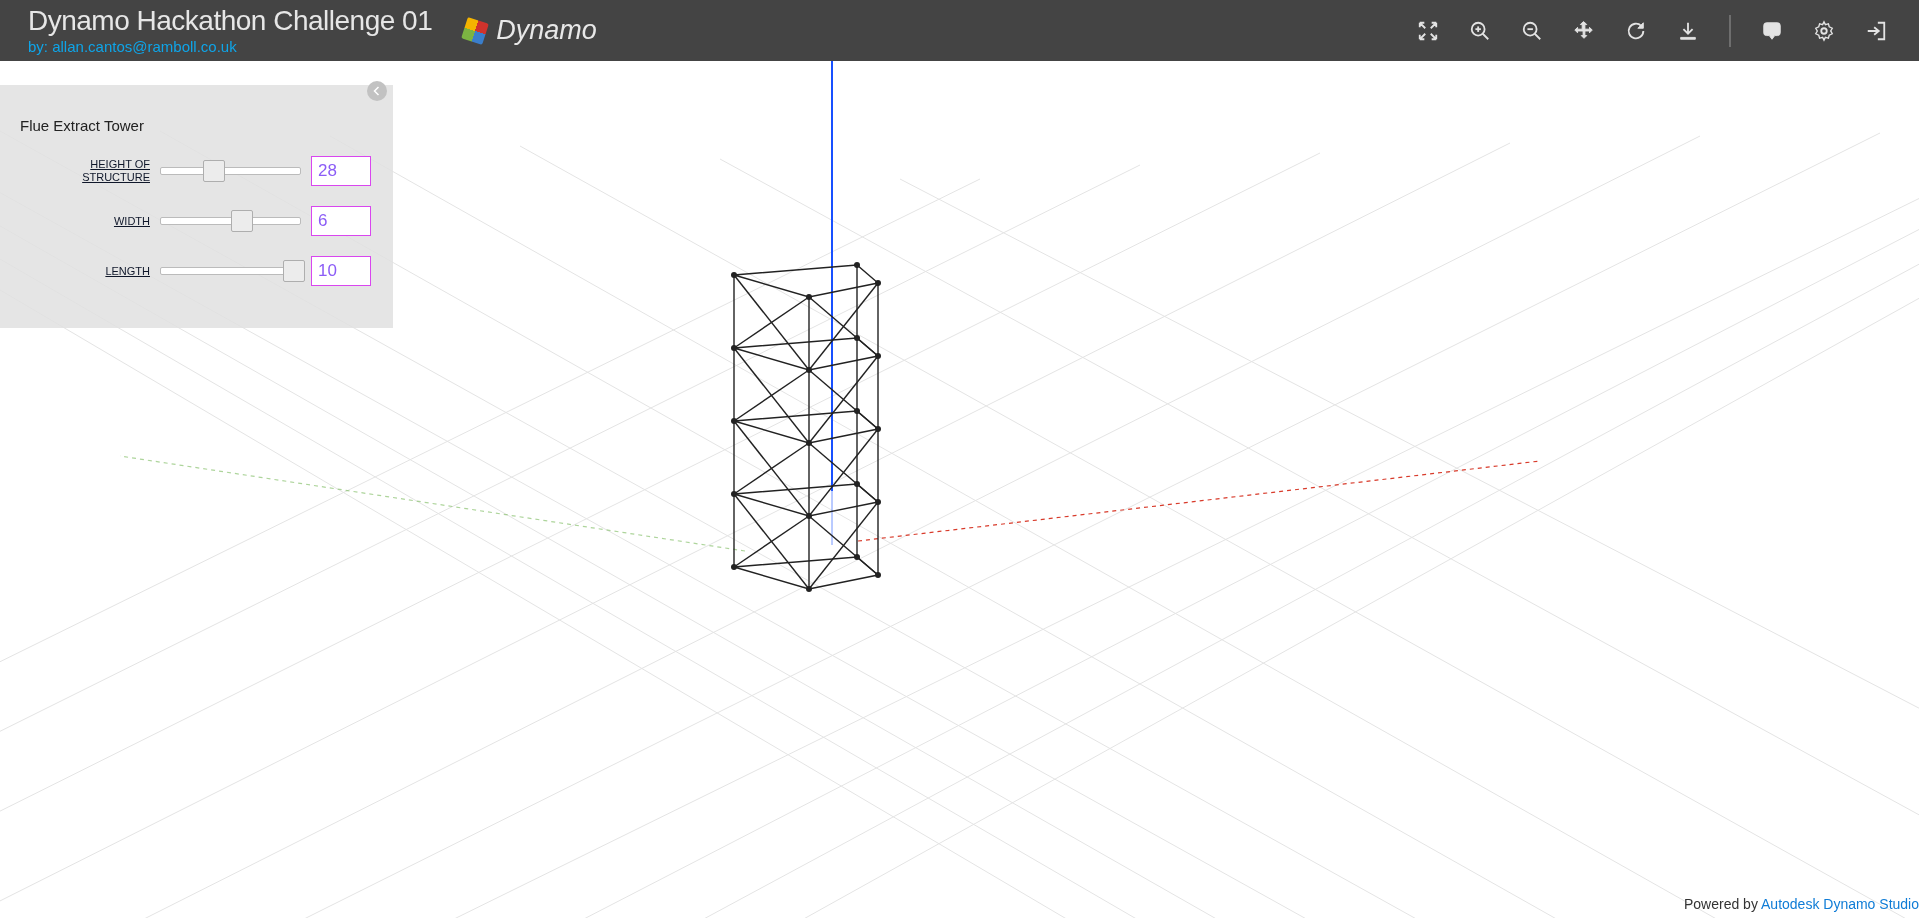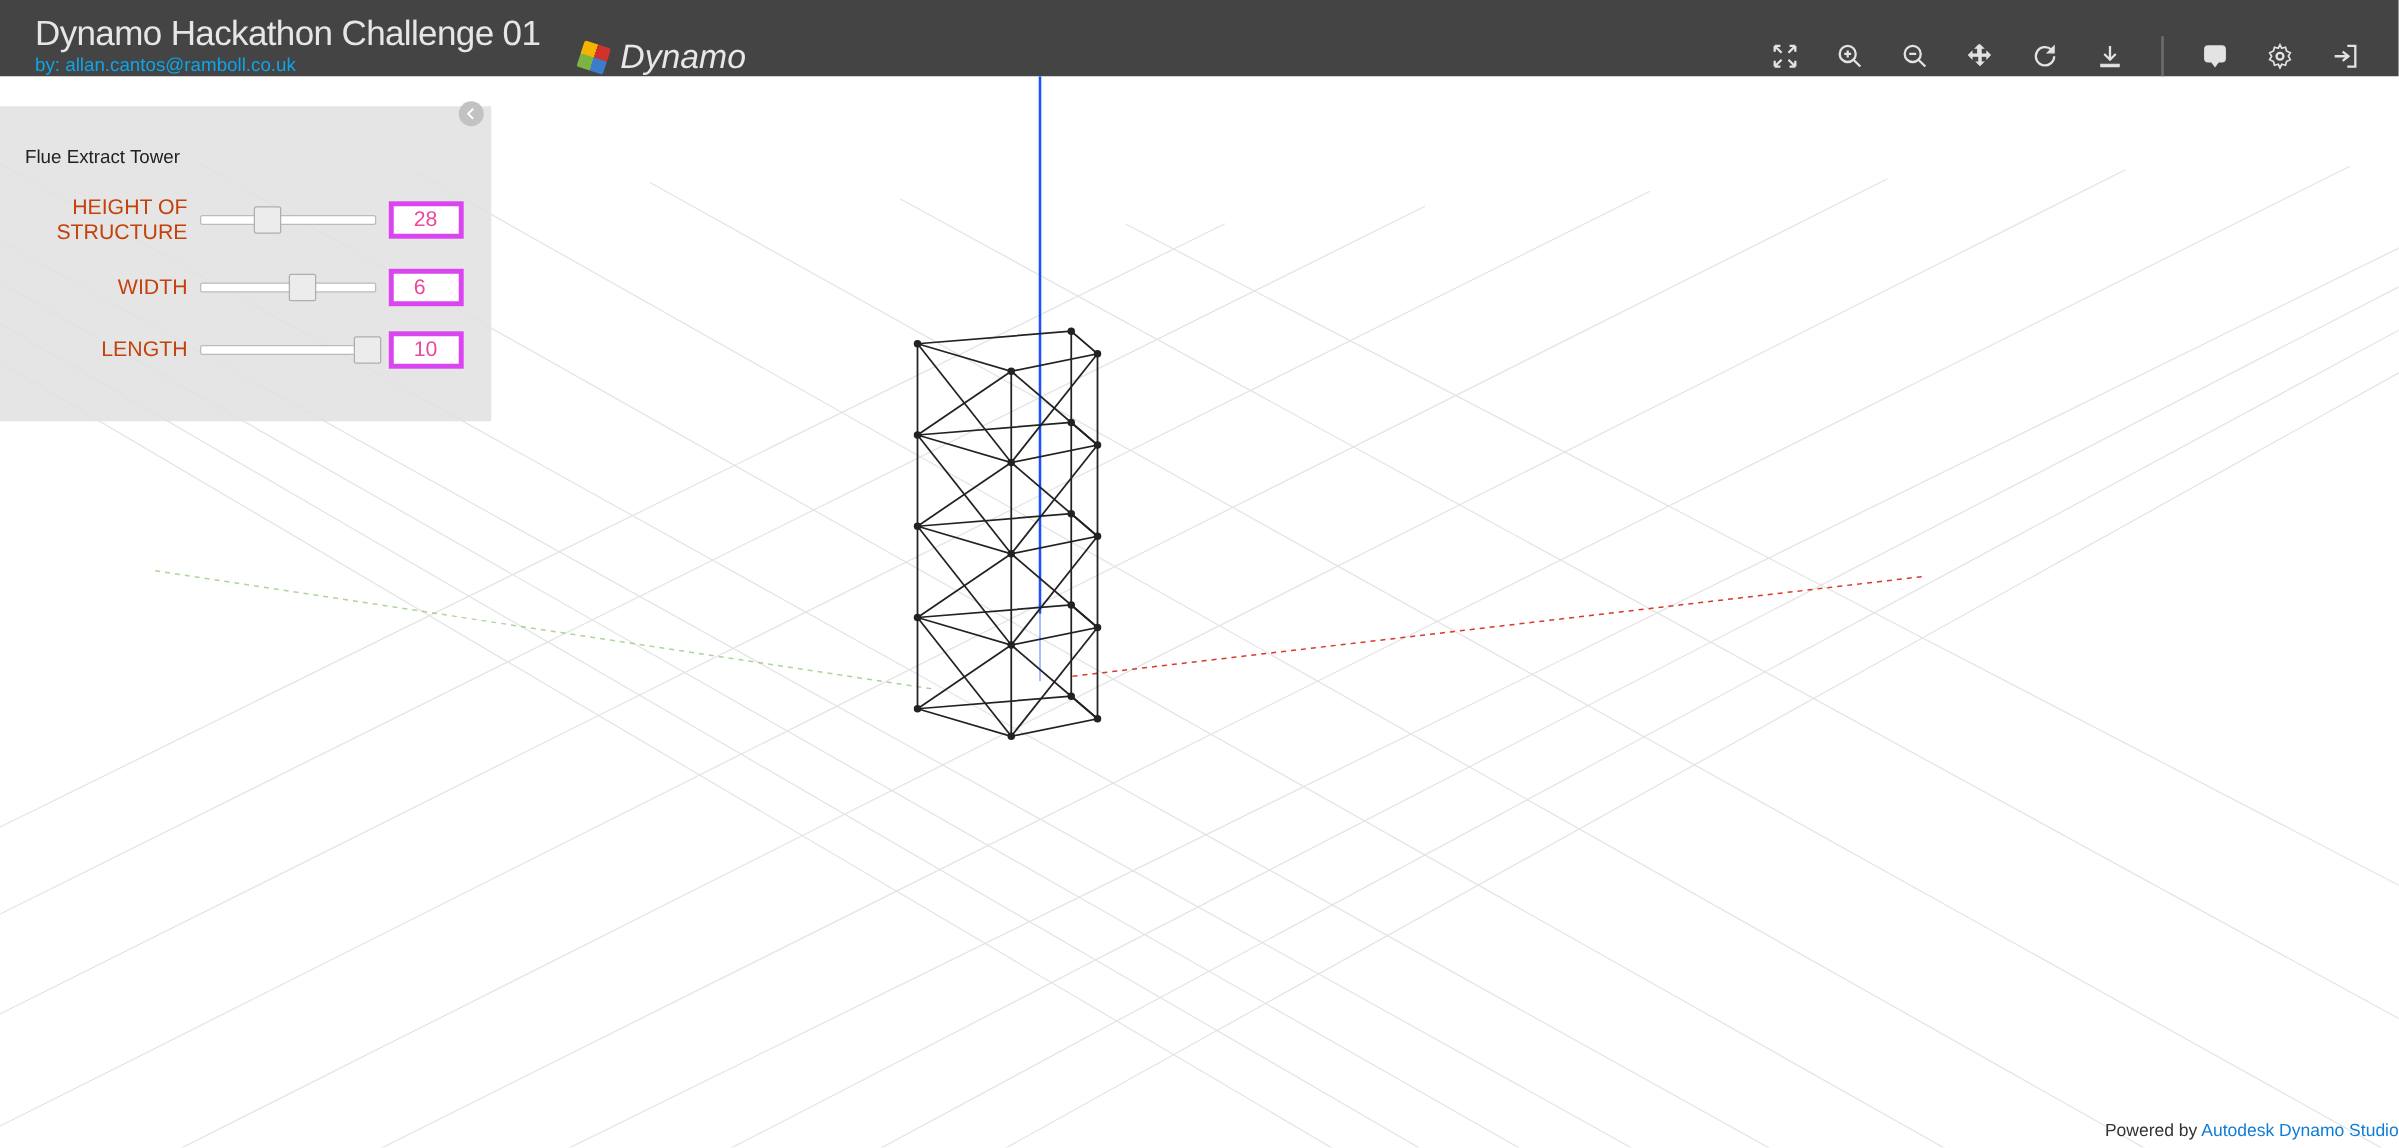--- a/index.html
+++ b/index.html
@@ -3,21 +3,21 @@
 <meta charset="utf-8">
 <style>
   * { box-sizing: border-box; margin: 0; padding: 0; }
   html, body { width: 100%; height: 100%; font-family: "Segoe UI", "Helvetica Neue", Arial, sans-serif; overflow: hidden; background:#fff;}
   
   .header {
     height: 61px;
     background:#444444;
     color:#e3e3e3;
     display:flex;
-    align-items:flex-end;
+    align-items:center;
     padding:0 28px 0 28px;
     position:relative;
     z-index:20;
   }
   .title-block { display:flex; flex-direction:column; }
   .title-block h1 { font-weight:300; font-size:28px; line-height:1.0; color:#e6e6e6; letter-spacing:-0.5px;}
   .title-block .byline { font-size:15px; color:#0ea5e9; font-weight:300;margin-top:3px;}
   .brand {
     display:flex; align-items:center; margin-left:32px;
     font-size:27px; font-weight:300; color:#e8e8e8;font-style:italic;
@@ -53,38 +53,38 @@
     background:#c2c2c2; color:#fff;
     display:flex; align-items:center; justify-content:center;
     cursor:pointer; font-size:14px;
   }
   .collapse-btn svg{width:12px;height:12px;fill:#fff;}
   .panel-title { margin-bottom:22px; font-size:15px; color:#222;}
   .param-row {
     display:flex; align-items:center; margin-bottom:20px; gap:10px;
   }
   .param-label {
-    width:130px; text-align:right; font-size:17px; color:#c2410c; line-height:1.15;
+    width:130px; text-align:right; font-size:11px; color:#0f172a; line-height:1.15;text-decoration:underline;
   }
   .slider-wrap {
     flex:1; position:relative; height:22px; display:flex; align-items:center;
   }
   .slider-track {
     position:absolute; left:0; right:0; height:8px;
     background:#fff; border:1px solid #bbb; border-radius:2px;
   }
   .slider-thumb {
     position:absolute; width:22px; height:22px;
     background:#ececec; border:1px solid #aeaeae; border-radius:2px;
     top:0px; cursor:grab;
   }
   .slider-thumb.active { border:2px solid #2a7fd8; background:#fefefe; }
   .param-input {
-    width:60px; height:30px; border:4px solid #d946ef; background:#fff;
-    font-size:17px; color:#ec4899; padding:0 16px;
+    width:60px; height:30px; border:1px solid #d946ef; background:#fff;
+    font-size:17px; color:#8b5cf6; padding:0 6px;
   }
   
   .footer {
     position:absolute; right:0; bottom:6px;
     font-size:14px; color:#333;
   }
   .footer a { color:#0f7cd6; text-decoration:none; }
 </style>
 </head>
 <body>

